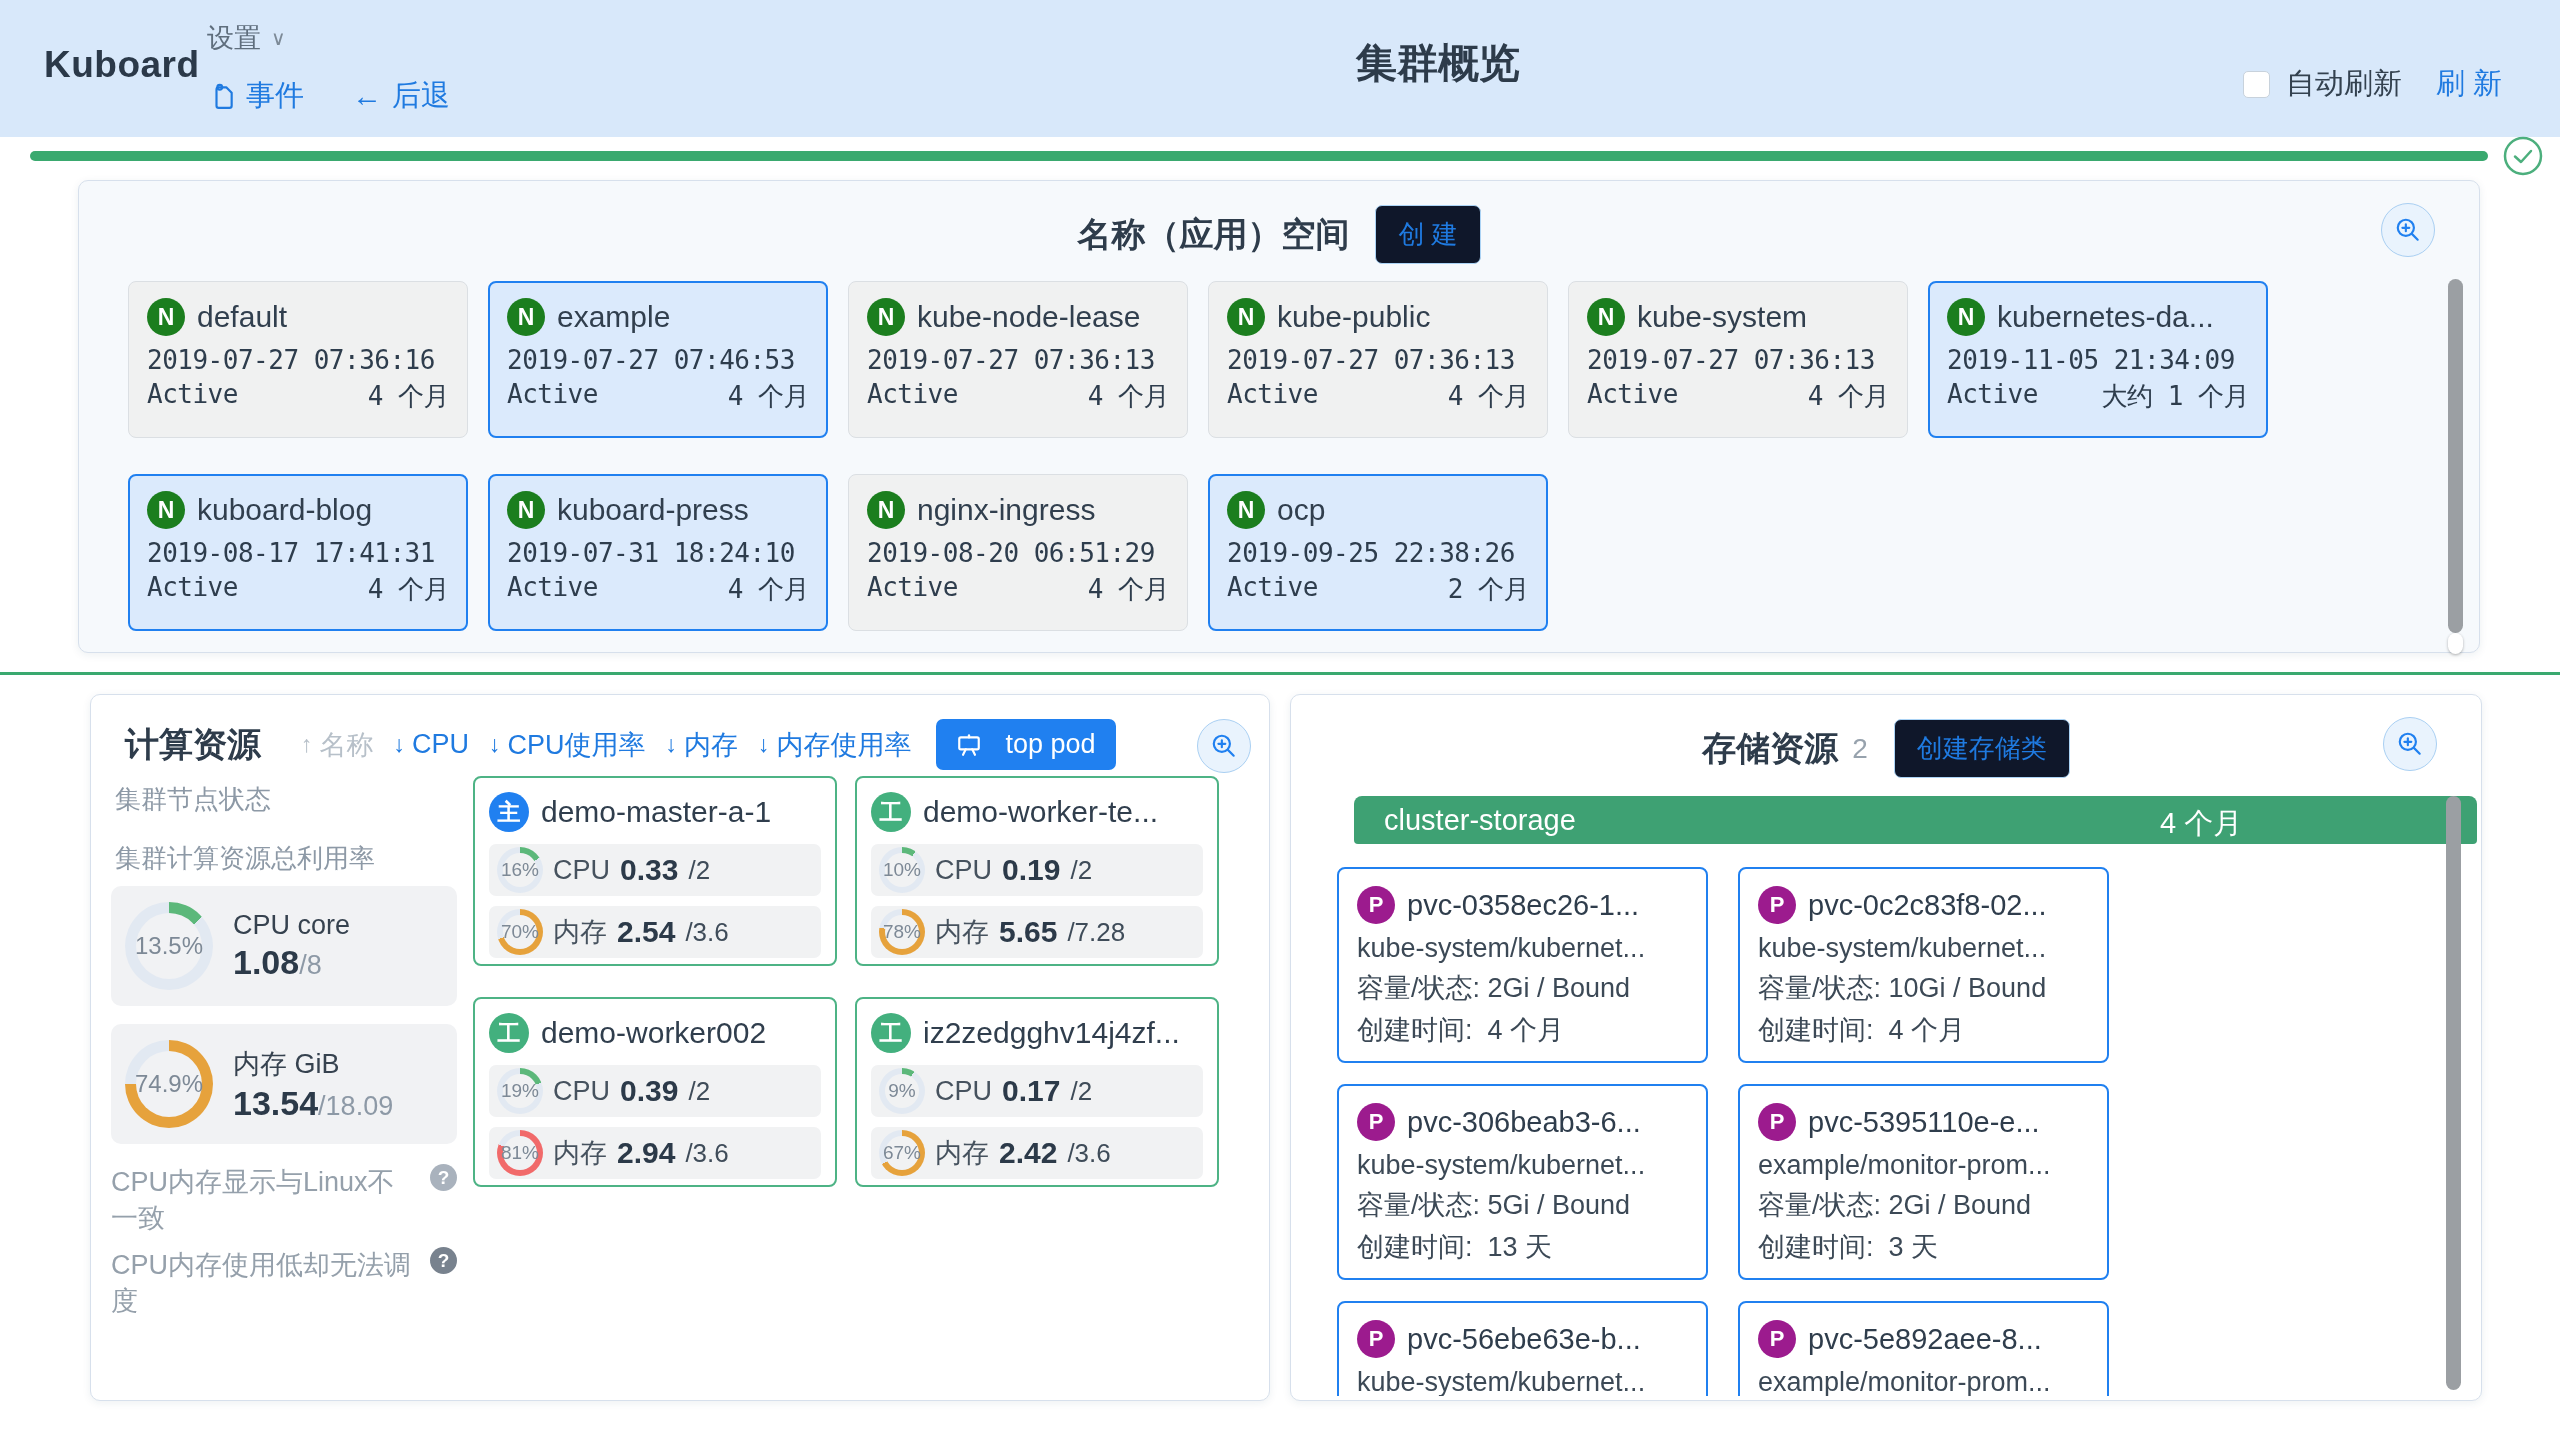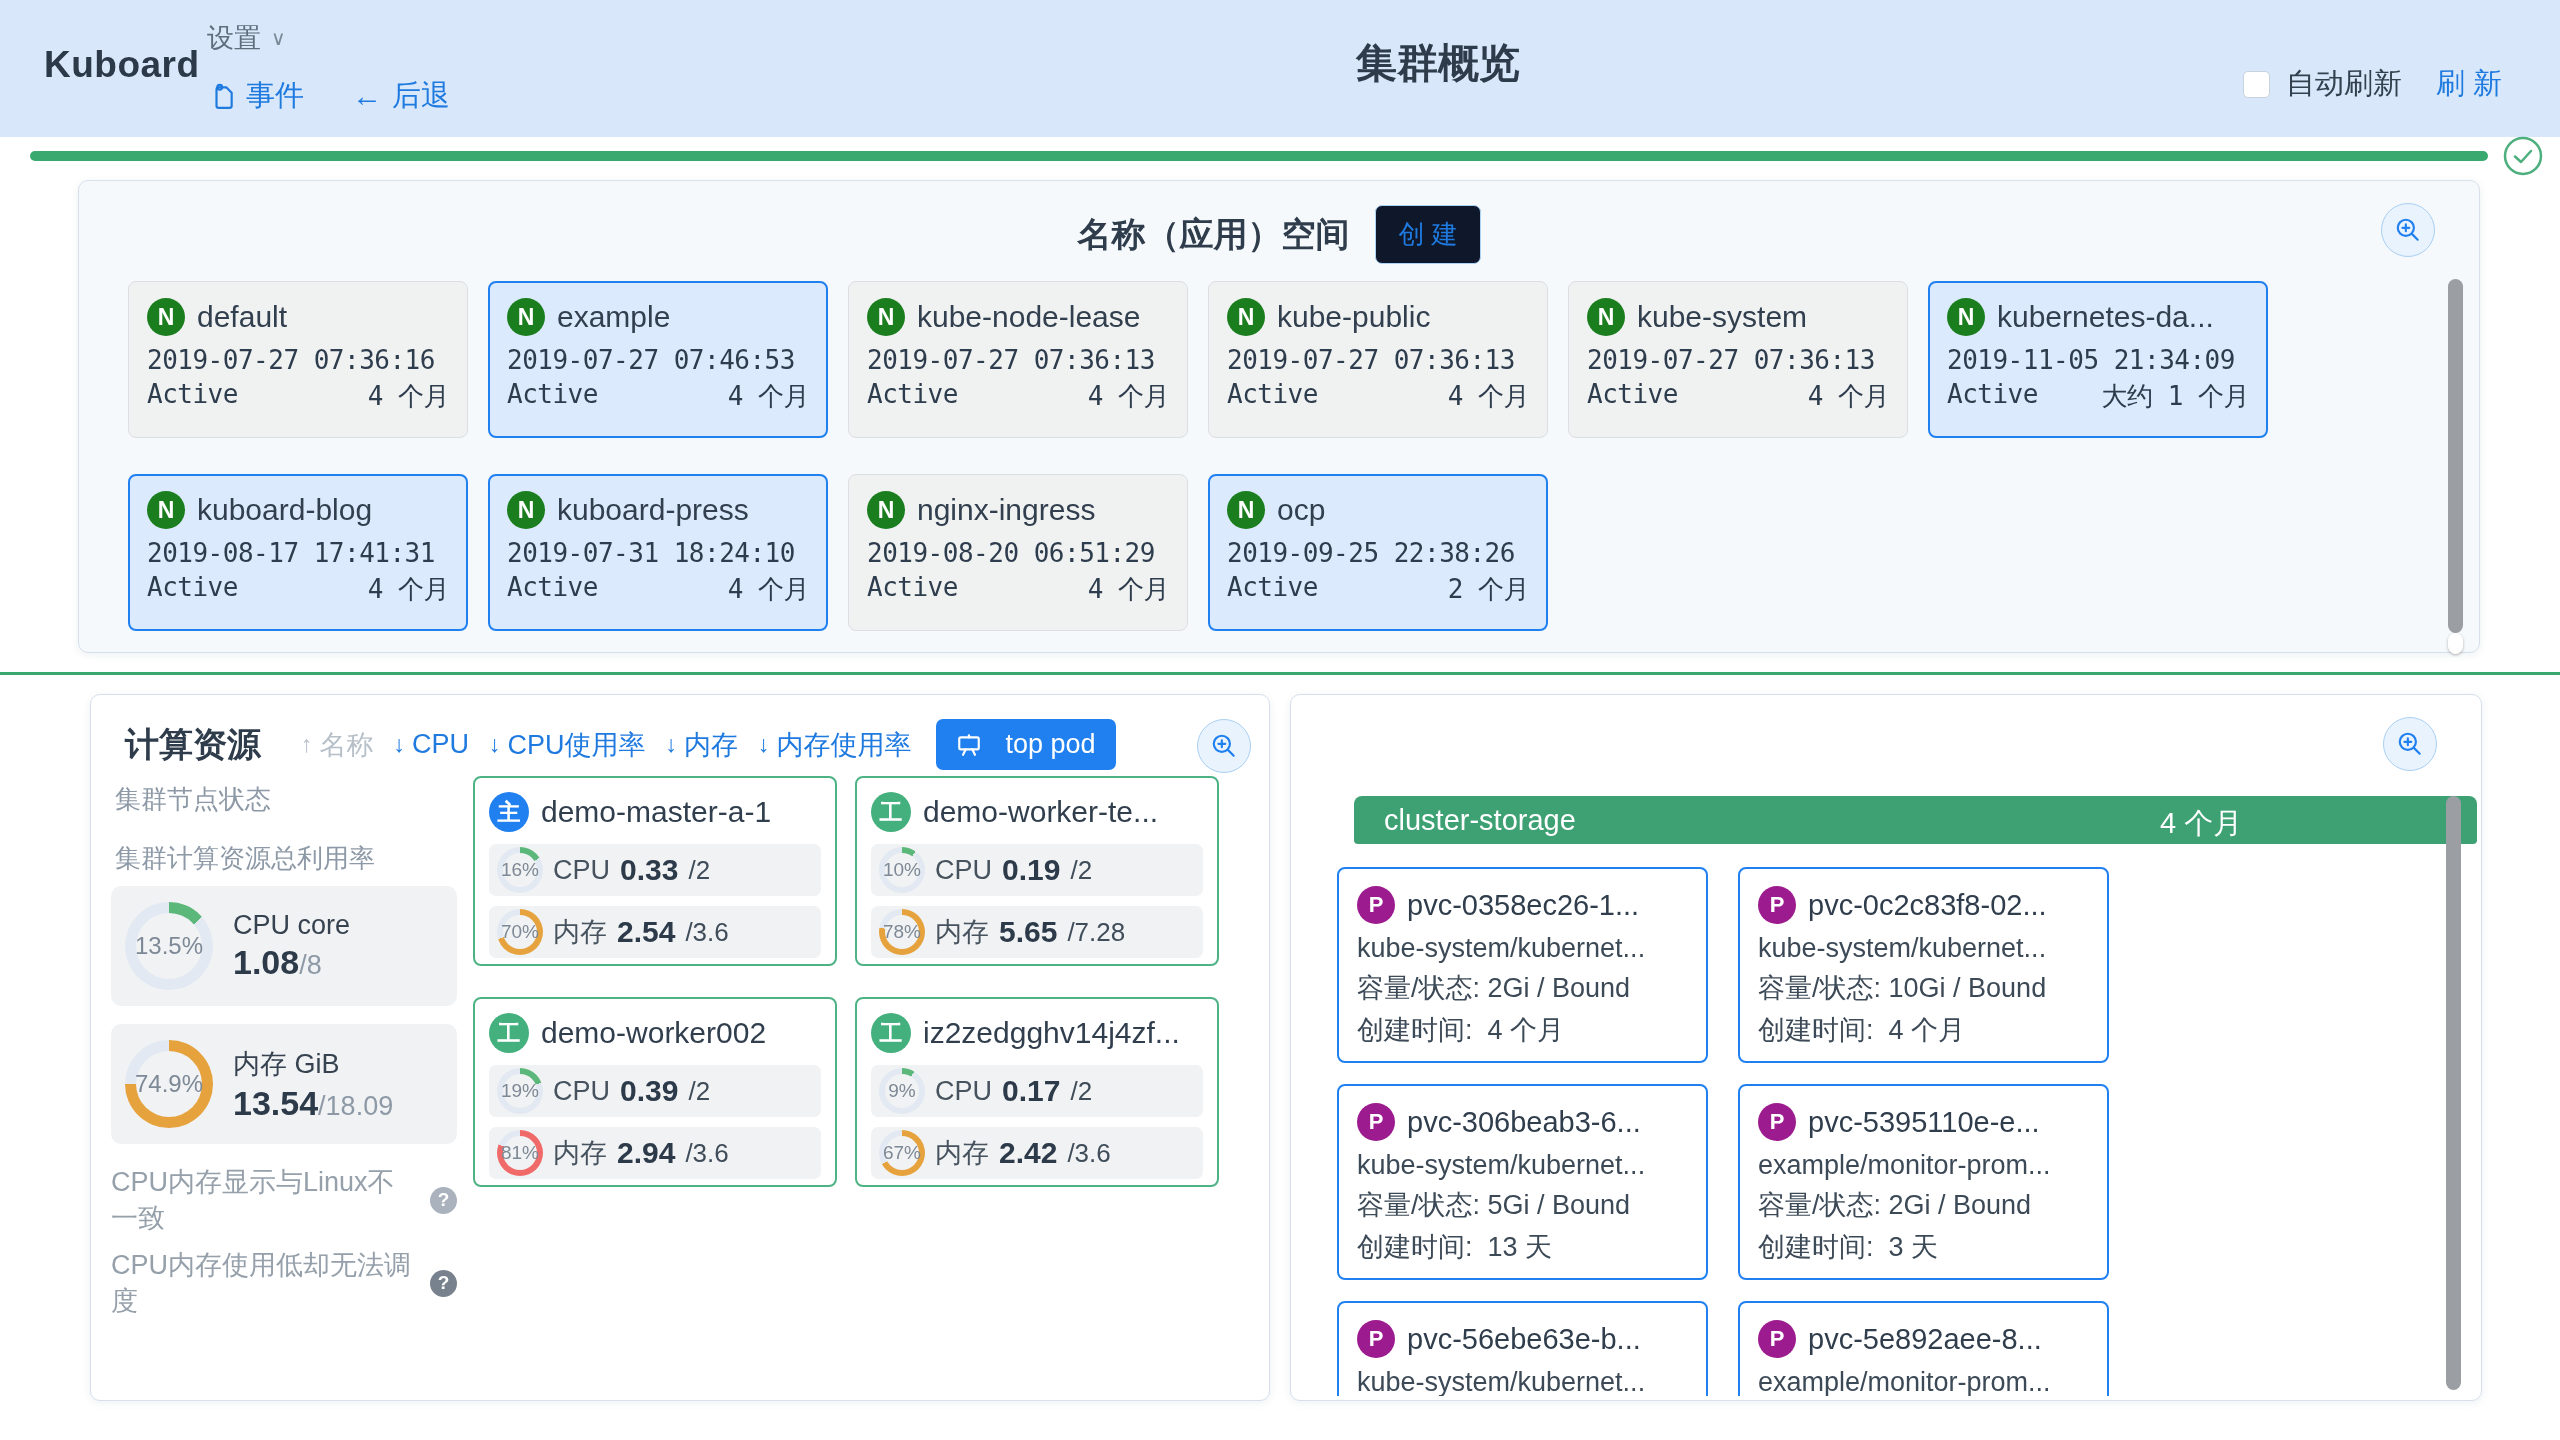--- a/index.html
+++ b/index.html
@@ -71,21 +71,21 @@
   .cp-left { width:346px; flex:none; }
   .cp-label { font-size:26px; color:#8d99a6; margin:6px 0 10px 4px; }
   .cp-label.second { margin-top:24px; }
   .stat-card { background:#f1f2f4; border-radius:10px; height:120px; display:flex; align-items:center;
     gap:20px; padding:0 14px; }
   .stat-card.mt { margin-top:18px; }
   .stat-label { font-size:27px; color:#36424f; }
   .stat-num { margin-top:2px; }
   .stat-value { font-size:34px; font-weight:700; color:#2c3a49; }
   .stat-total { font-size:27px; color:#8d99a6; }
-  .footnote { display:flex; align-items:center; gap:12px; font-size:27px; color:#95a0ab; margin-top:20px; cursor:pointer; }
+  .footnote { display:flex; align-items:flex-start; gap:12px; font-size:27px; color:#95a0ab; margin-top:20px; cursor:pointer; }
   .footnote.fn2 { margin-top:11px; }
   .q-icon { width:27px; height:27px; border-radius:50%; background:#a9b2bd; color:#fff; font-size:19px;
     font-weight:700; display:flex; align-items:center; justify-content:center; flex:none; }
   .q-icon.dark { background:#78828e; }
 
   .donut { position:relative; border-radius:50%; flex:none; display:flex; align-items:center; justify-content:center; }
   .donut::after { content:""; position:absolute; inset:var(--thick,11px); background:var(--hole,#f1f2f4); border-radius:50%; }
   .donut-label { position:relative; z-index:1; font-size:24px; color:#7d8996; white-space:nowrap; }
   .donut.big { width:88px; height:88px; --thick:11px; }
   .donut.mini { width:46px; height:46px; --thick:6px; --hole:#f1f2f3; }
@@ -453,20 +453,25 @@
           <span class="stat-word">内存</span>
           <span class="node-val">2.42</span>
             <span class="node-total">/3.6</span>
         </div>
       </div>
     </div>
   </div>
 </div>
 
 <div id="sp-panel" class="panel">
+  <div class="panel-head-center">
+    <span class="panel-title">存储资源</span>
+    <span class="sp-count">2</span>
+    <button class="btn-light">创建存储类</button>
+  </div>
   <div class="zoom-btn" style="right:44px; top:22px;">
     <svg width="28" height="28" viewBox="0 0 26 26" fill="none" stroke="#2080f0" stroke-width="2" stroke-linecap="round">
       <circle cx="11" cy="11" r="7.5"></circle>
       <line x1="11" y1="7.8" x2="11" y2="14.2"></line>
       <line x1="7.8" y1="11" x2="14.2" y2="11"></line>
       <line x1="16.6" y1="16.6" x2="22" y2="22"></line>
     </svg>
   </div>
 
   <div class="sc-bar">

